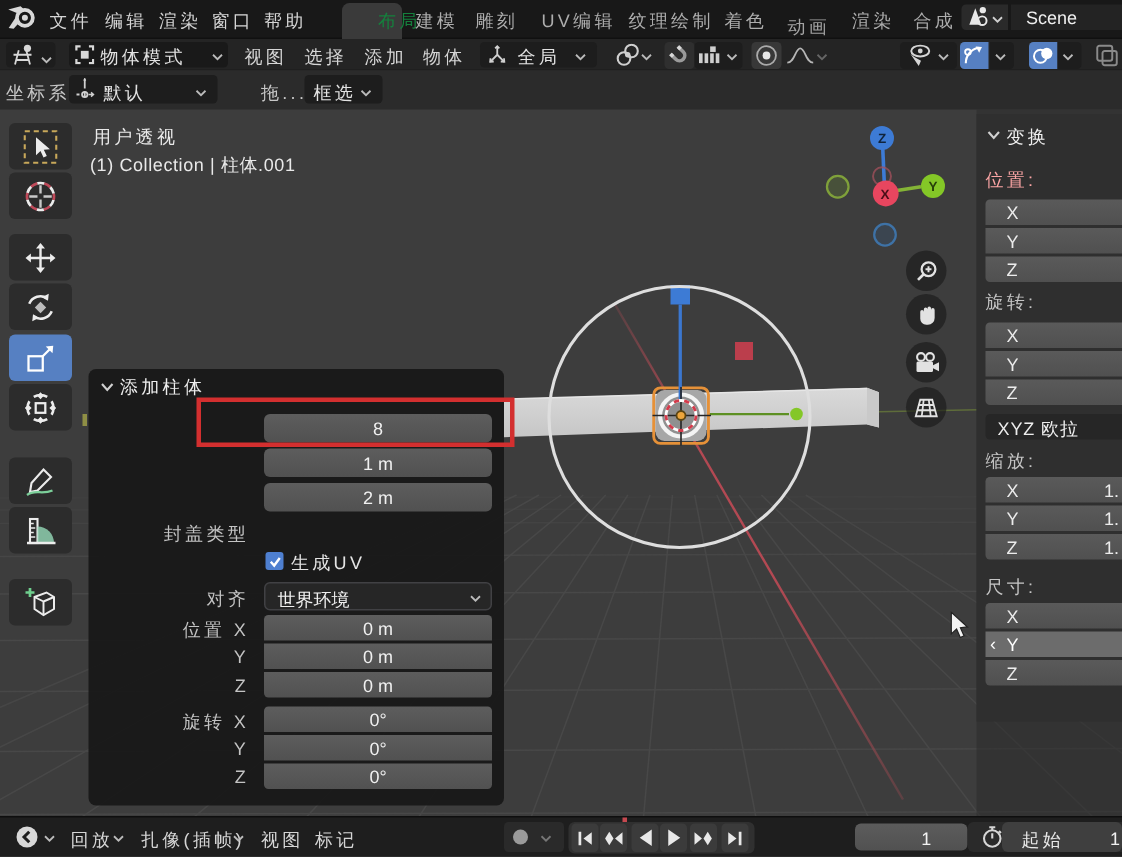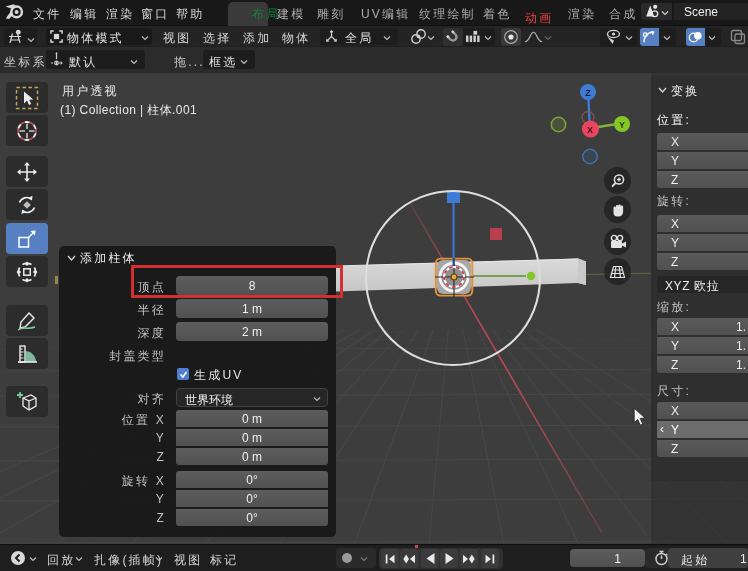--- a/index.html
+++ b/index.html
@@ -209,21 +209,21 @@
         </div>
 </div>
 <style>.nav{width:27px;height:27px;border-radius:50%;background:rgba(24,24,24,0.6);display:flex;align-items:center;justify-content:center}</style>
 
 <div id="npanel" class="abs" style="left:651px;top:0;width:97px;height:471px;background:rgba(44,44,44,0.55)">
   <div class="abs" style="left:0;top:3px;width:97px;height:405px;background:#2f2f2f"></div>
   <svg class="abs" style="left:7px;top:13px" width="9" height="8" viewBox="0 0 9 8">
           <path d="M1 2 L4.5 6 L8 2" stroke="#d0d0d0" fill="none" stroke-width="1.4"></path>
         </svg>
   <span class="abs txt" style="left:20px;top:10px;color:#f0f0f0">变换</span>
-  <span class="abs txt" style="left:6px;top:39px;color:#ffffff">位置:</span>
+  <span class="abs txt" style="left:6px;top:39px;color:#fca5a5">位置:</span>
   <div class="abs nf" style="top:60px;border-radius:3px 0 0 0">
           <span>X</span>
         </div>
   <div class="abs nf" style="top:79px">
           <span>Y</span>
         </div>
   <div class="abs nf" style="top:98px;border-radius:0 0 0 3px">
           <span>Z</span>
         </div>
   <span class="abs txt" style="left:6px;top:120px;color:#c5c5c5">旋转:</span>
@@ -268,29 +268,26 @@
 .nf span{position:absolute;left:14px;top:2px}
 .nf i{position:absolute;right:2px;top:2px;font-style:normal}
 .nf b{position:absolute;left:3px;top:1px;font-weight:normal;color:#fff}
 </style>
 
 <div id="addpanel" class="abs" style="left:59px;top:173px;width:277px;height:291px;background:rgba(25,25,25,0.96);border-radius:5px">
   <svg class="abs" style="left:8px;top:8px" width="9" height="8" viewBox="0 0 9 8">
           <path d="M1 2 L4.5 6 L8 2" stroke="#d0d0d0" fill="none" stroke-width="1.4"></path>
         </svg>
   <span class="abs txt" style="left:21px;top:4px;color:#ededed">添加柱体</span>
-  <span class="abs lb" style="top:33px">顶点</span>
   <div class="abs af" style="top:30px">
           <span>8</span>
         </div>
-  <span class="abs lb" style="top:56px">半径</span>
   <div class="abs af" style="top:53px">
           <span>1 m</span>
         </div>
-  <span class="abs lb" style="top:79px">深度</span>
   <div class="abs af" style="top:76px">
           <span>2 m</span>
         </div>
   <span class="abs lb" style="top:102px">封盖类型</span>
   <div class="abs" style="left:118px;top:122px;width:12px;height:12px;background:#4e7fd0;border-radius:2px"></div>
   <svg class="abs" style="left:120px;top:124px" width="9" height="9" viewBox="0 0 9 9">
           <path d="M1.5 4.5 L3.8 7 L7.5 2" stroke="#fff" fill="none" stroke-width="1.6"></path>
         </svg>
   <span class="abs txt" style="left:135px;top:121px;color:#e5e5e5">生成UV</span>
   <span class="abs lb" style="top:145px">对齐</span>
@@ -355,21 +352,21 @@
   <span class="abs txt" style="left:106px;top:6px">渲染</span>
   <span class="abs txt" style="left:141px;top:6px">窗口</span>
   <span class="abs txt" style="left:176px;top:6px">帮助</span>
   <div class="abs" style="left:228px;top:2px;width:40px;height:24px;background:#3a3a3a;border-radius:5px 5px 0 0"></div>
   <span class="abs txt" style="left:252px;top:6px;color:#15803d">布局</span>
   <span class="abs txt" style="left:277px;top:6px;color:#adadad">建模</span>
   <span class="abs txt" style="left:317px;top:6px;color:#adadad">雕刻</span>
   <span class="abs txt" style="left:361px;top:6px;color:#adadad">UV编辑</span>
   <span class="abs txt" style="left:419px;top:6px;color:#adadad">纹理绘制</span>
   <span class="abs txt" style="left:483px;top:6px;color:#adadad">着色</span>
-  <span class="abs txt" style="left:525px;top:10px;color:#ef4444">动画</span>
+  <span class="abs txt" style="left:525px;top:10px;color:#a3a3a3">动画</span>
   <span class="abs txt" style="left:568px;top:6px;color:#adadad">渲染</span>
   <span class="abs txt" style="left:609px;top:6px;color:#adadad">合成</span>
   <div class="abs" style="left:641px;top:3px;width:31px;height:17px;background:#2a2a2a;border-radius:3px 0 0 3px"></div>
   <svg class="abs" style="left:644px;top:3px" width="16" height="16" viewBox="0 0 16 16">
     <path d="M2.2 13.5 L6.2 2.5 L10.2 13.5 Z" fill="#e8e8e8"></path>
     <circle cx="11.2" cy="3.8" r="2.1" fill="#e8e8e8"></circle>
     <circle cx="10.8" cy="10.8" r="2.9" fill="none" stroke="#e8e8e8" stroke-width="1.3"></circle>
   </svg>
   <svg class="abs" style="left:661px;top:9px" width="8" height="8" viewBox="0 0 8 8">
         <path d="M1 2.5 L4 5.5 L7 2.5" stroke="#cfcfcf" fill="none" stroke-width="1.2"></path>

